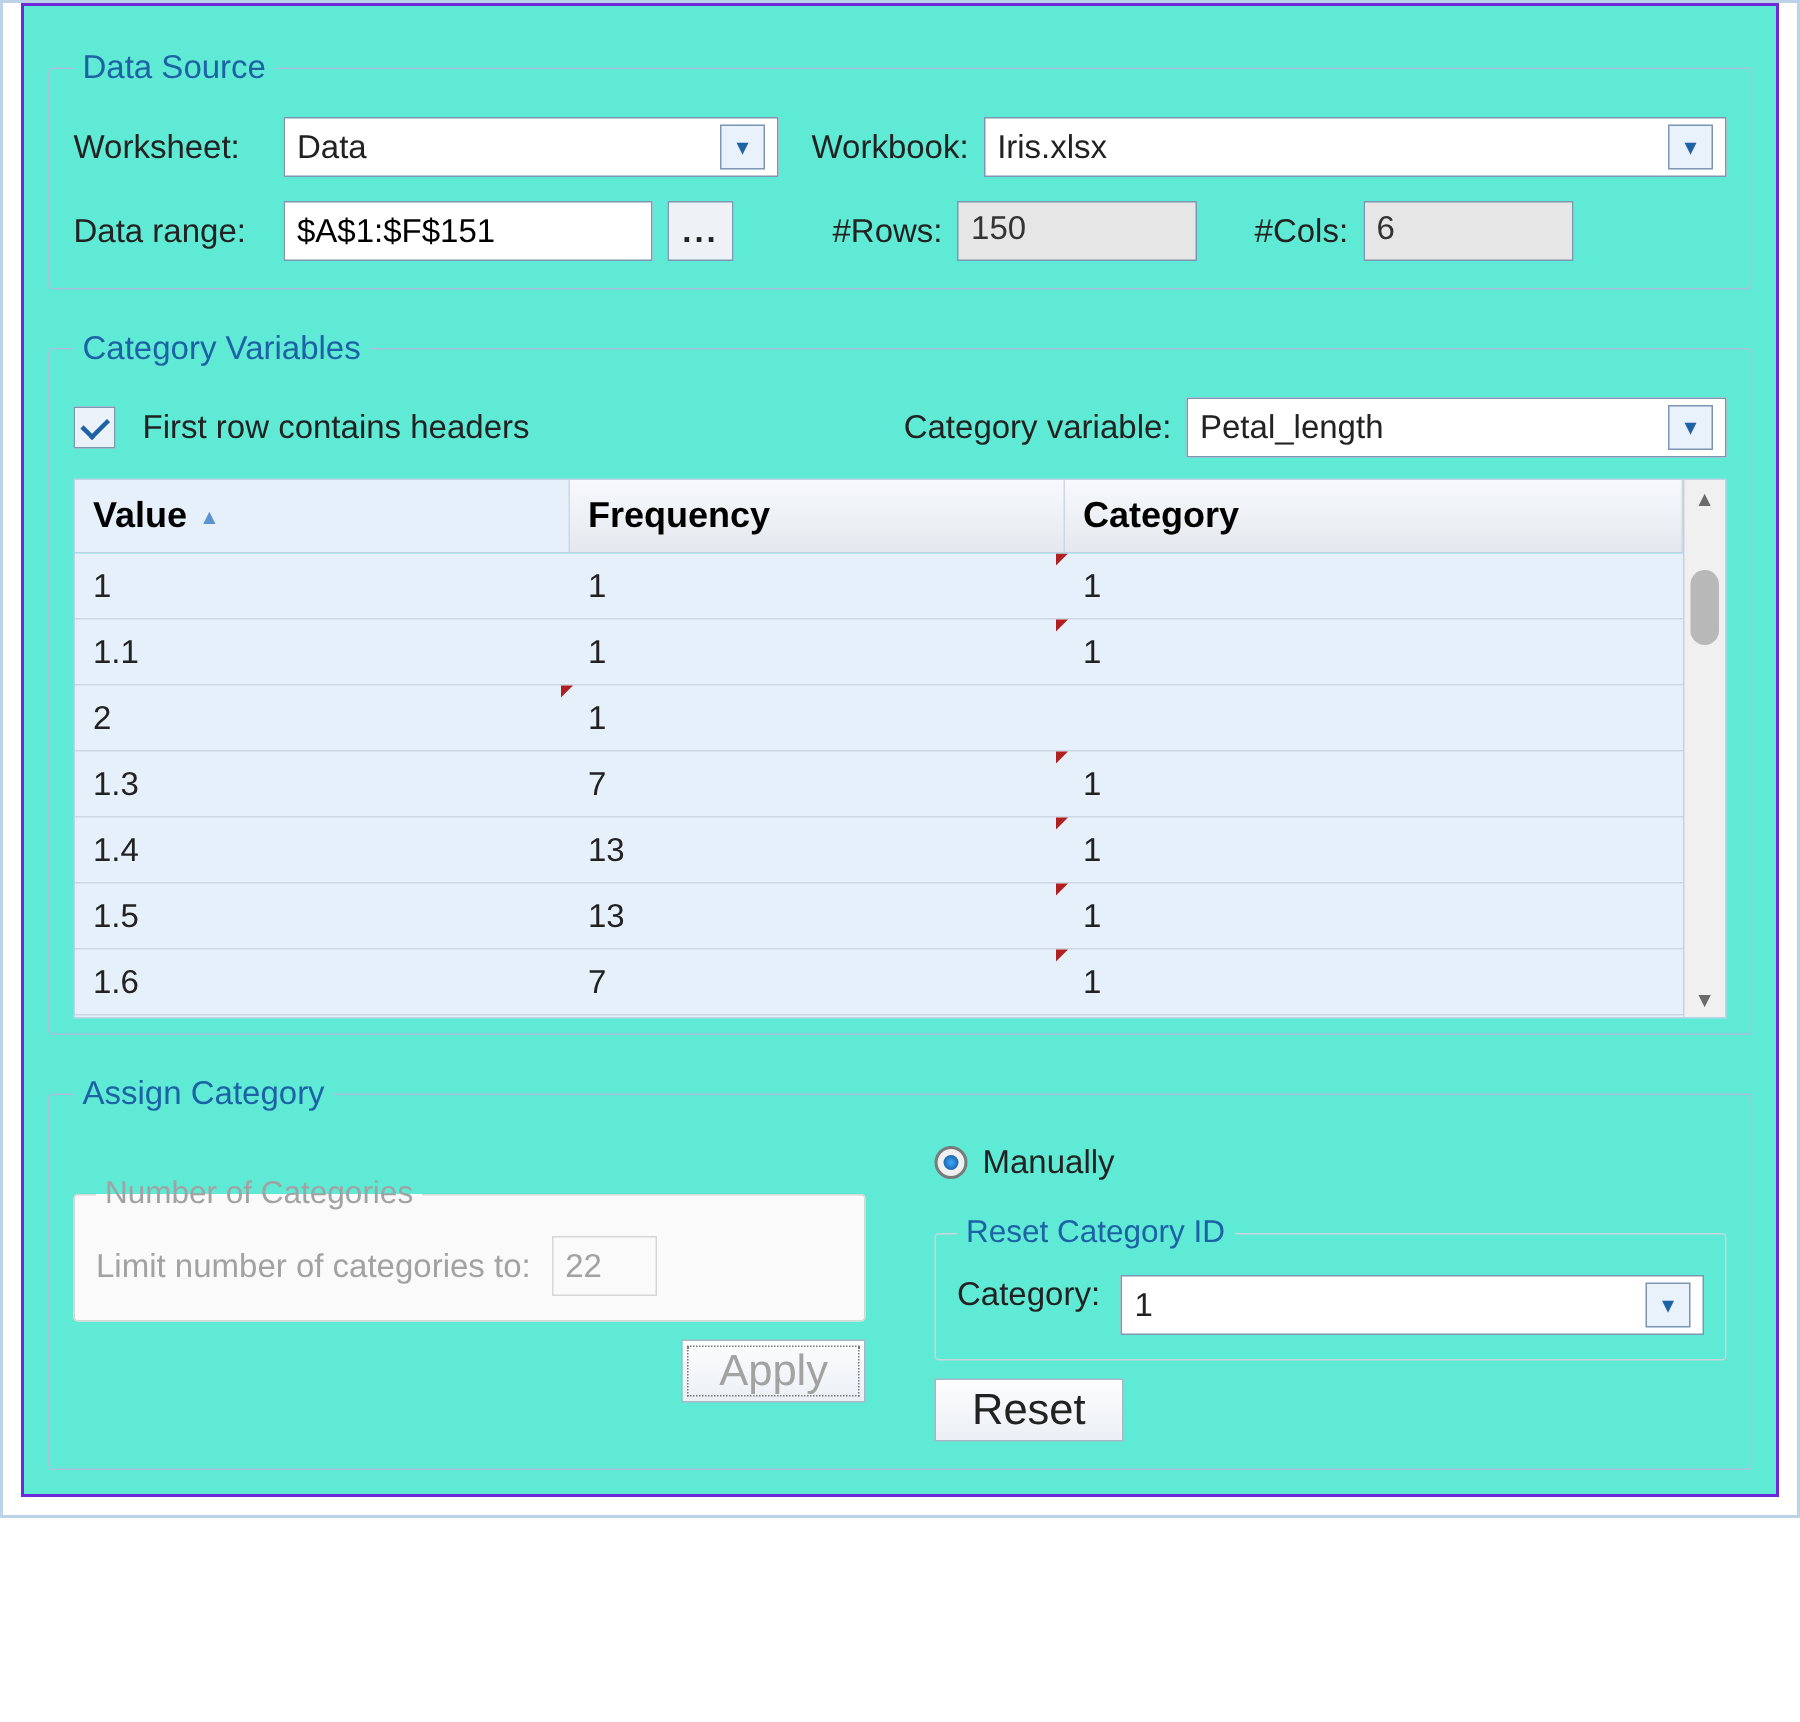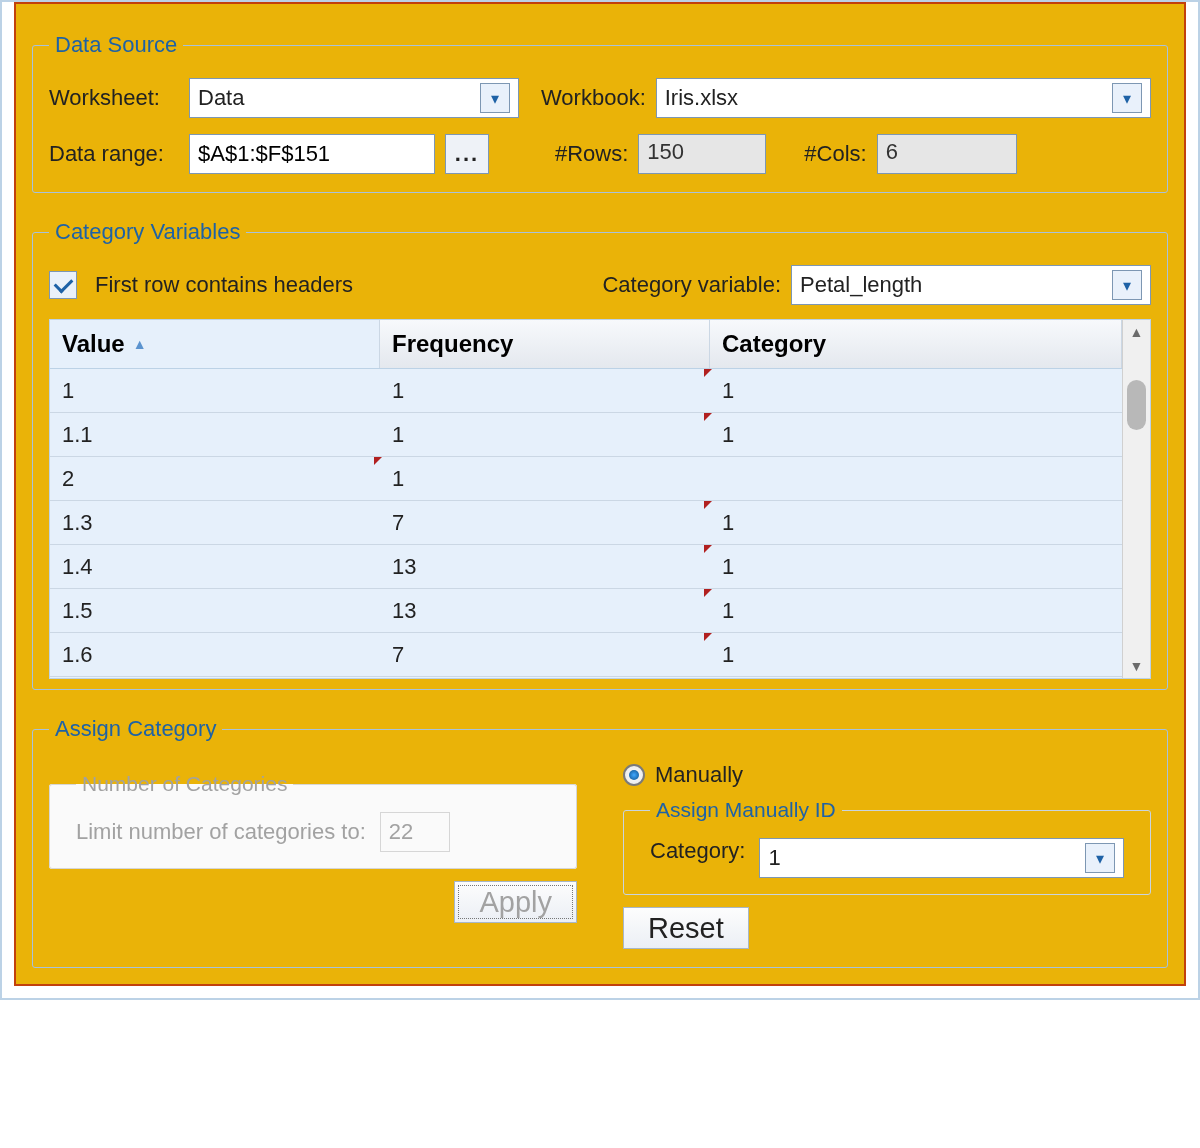--- a/index.html
+++ b/index.html
@@ -28,24 +28,24 @@
   .titlebar .title { flex: 1; }
   .titlebar .close-x {
     font-size: 34px;
     font-weight: 300;
     color: #333;
     cursor: pointer;
     padding: 0 8px;
     user-select: none;
   }
   .content {
-    border: 2px solid #c2410c;
+    border: 2px solid #6d28d9;
     margin: 0 12px 12px 12px;
     padding: 18px 16px 10px 16px;
-    background: #eab308;
+    background: #5eead4;
   }
   fieldset.gbox {
     border: 1.5px solid #a8c2db;
     border-radius: 3px;
     margin: 10px 0 26px 0;
     padding: 20px 16px 18px 16px;
     position: relative;
   }
   fieldset.gbox > legend {
     padding: 0 6px;
@@ -207,22 +207,22 @@
     vertical-align: middle;
     background: radial-gradient(#fafafa, #e8e8e8);
   }
   .radio.sel .dot {
     width: 10px; height: 10px; border-radius: 50%;
     background: radial-gradient(#3fa8ff, #0b4e8a);
   }
   fieldset.sub {
     border: 1.5px solid #c8d4e0;
     border-radius: 3px;
-    margin: 10px 0 0 0;
-    padding: 16px 26px;
+    margin: 22px 0 0 0;
+    padding: 16px 14px;
   }
   fieldset.sub > legend {
     padding: 0 6px;
     font-size: 21px;
   }
   .disabled, .disabled * { color: #a2a2a2 !important; }
   .disabled .textin, .disabled fieldset.sub { border-color: #d6d6d6; background: #fafafa; }
   .btn {
     height: 42px;
     min-width: 120px;
@@ -260,21 +260,21 @@
           <span>Iris.xlsx</span>
           <span class="caret">▾</span>
         </div>
       </div>
 
       <div class="row">
         <span class="lbl" style="width:130px">Data range:</span>
         <input class="textin" style="width: 246px;" value="$A$1:$F$151">
         <div class="dotbtn">...</div>
         <span class="lbl" style="margin-left:56px">#Rows:</span>
-        <div class="readonly" style="width:128px">150</div>
+        <div class="readonly" style="width:160px">150</div>
         <span class="lbl" style="margin-left:28px">#Cols:</span>
         <div class="readonly" style="width:140px">6</div>
       </div>
     </fieldset>
 
     <fieldset class="gbox" style="padding-bottom:10px">
       <legend>Category Variables</legend>
 
       <div class="cv-top">
         <span class="chkwrap checked"></span>
@@ -368,21 +368,21 @@
         </div>
 
         <div class="ac-col">
           <div style="display:flex;align-items:center">
             <span class="radio sel">
                 <span class="dot"></span>
               </span>
             <span class="lbl">Manually</span>
           </div>
           <fieldset class="sub">
-            <legend style="color:#1e62a6">Assign Manually ID</legend>
+            <legend style="color:#1e62a6">Reset Category ID</legend>
             <div style="display:flex;gap:14px">
               <span class="lbl">Category:</span>
               <div class="combo" style="flex:1">
                 <span>1</span>
                 <span class="caret">▾</span>
               </div>
             </div>
           </fieldset>
           <div class="btnrow">
             <div class="btn">

